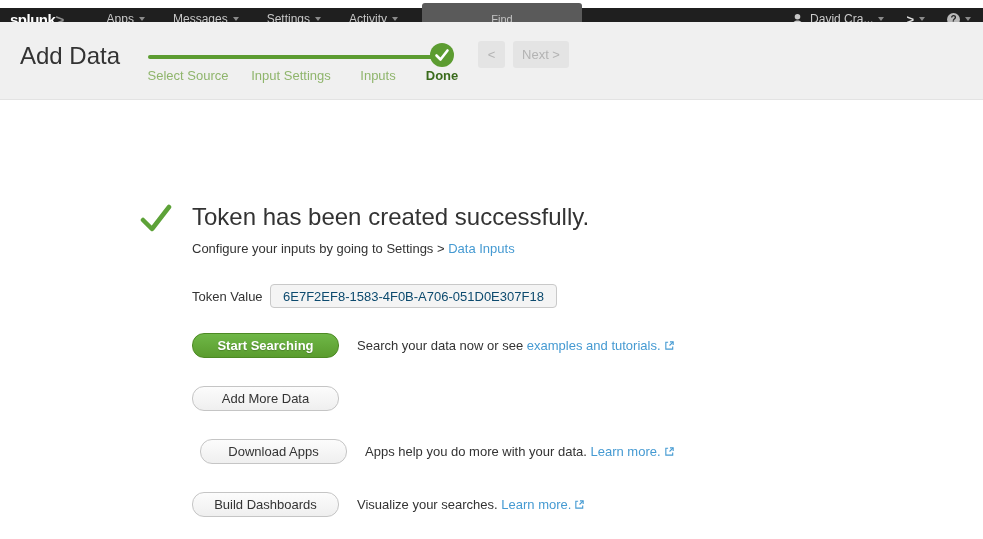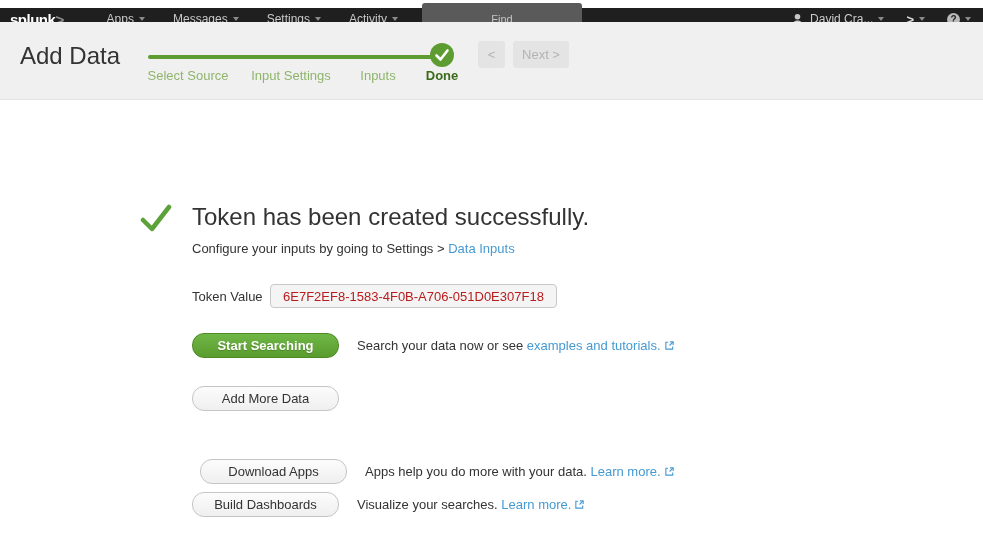--- a/index.html
+++ b/index.html
@@ -74,39 +74,39 @@
     font-weight:400;
   }
   .success-sub { position:absolute; left:192px; top:140px; font-size:13px; color:#333333; }
   a.link { color:#459ad2; text-decoration:none; cursor:pointer; }
   .ext-icon { display:inline-block; vertical-align:-1px; margin-left:3px; }
 
   .token-row { position:absolute; left:192px; top:183px; display:flex; align-items:center; }
   .token-label { font-size:13px; color:#333333; width:78px; }
   .token-value {
     margin-left:0px; background:#f4f4f4; border:1px solid #c9c9c9; border-radius:4px;
-    font-size:13px; color:#b91c1c; padding:4px 12px; height:24px; line-height:15px;
+    font-size:13px; color:#0c4a6e; padding:4px 12px; height:24px; line-height:15px;
     white-space:nowrap;
   }
 
   .action-row { position:absolute; left:192px; display:flex; align-items:center; }
   .action-row .desc { margin-left:18px; font-size:13px; color:#333333; }
   .act-btn {
     width:147px; height:25px; font-size:13px; font-family:inherit;
     border-radius:12px; cursor:pointer; text-align:center;
   }
   .act-btn.primary {
     background:linear-gradient(#6fb747,#5a9c2e); border:1px solid #4d8a24;
     color:#ffffff; font-weight:bold; text-shadow:0 1px 1px rgba(0,0,0,0.2);
   }
   .act-btn.secondary {
     background:linear-gradient(#fcfcfc,#efefef); border:1px solid #c5c5c5;
     color:#333333;
   }
-  .row-1 { top:232px; } .row-2 { top:285px; } .row-3 { top:358px;padding-left:8px; } .row-4 { top:391px; }
+  .row-1 { top:232px; } .row-2 { top:285px; } .row-3 { top:338px;padding-left:8px; } .row-4 { top:391px; }
 </style>
 </head>
 <body>
 
 <div class="topnav">
   <div class="logo"><span>splunk</span><span class="arrow">&gt;</span></div>
 
   <div class="nav-item apps">
     <span>Apps</span>
       <span class="caret"></span>

